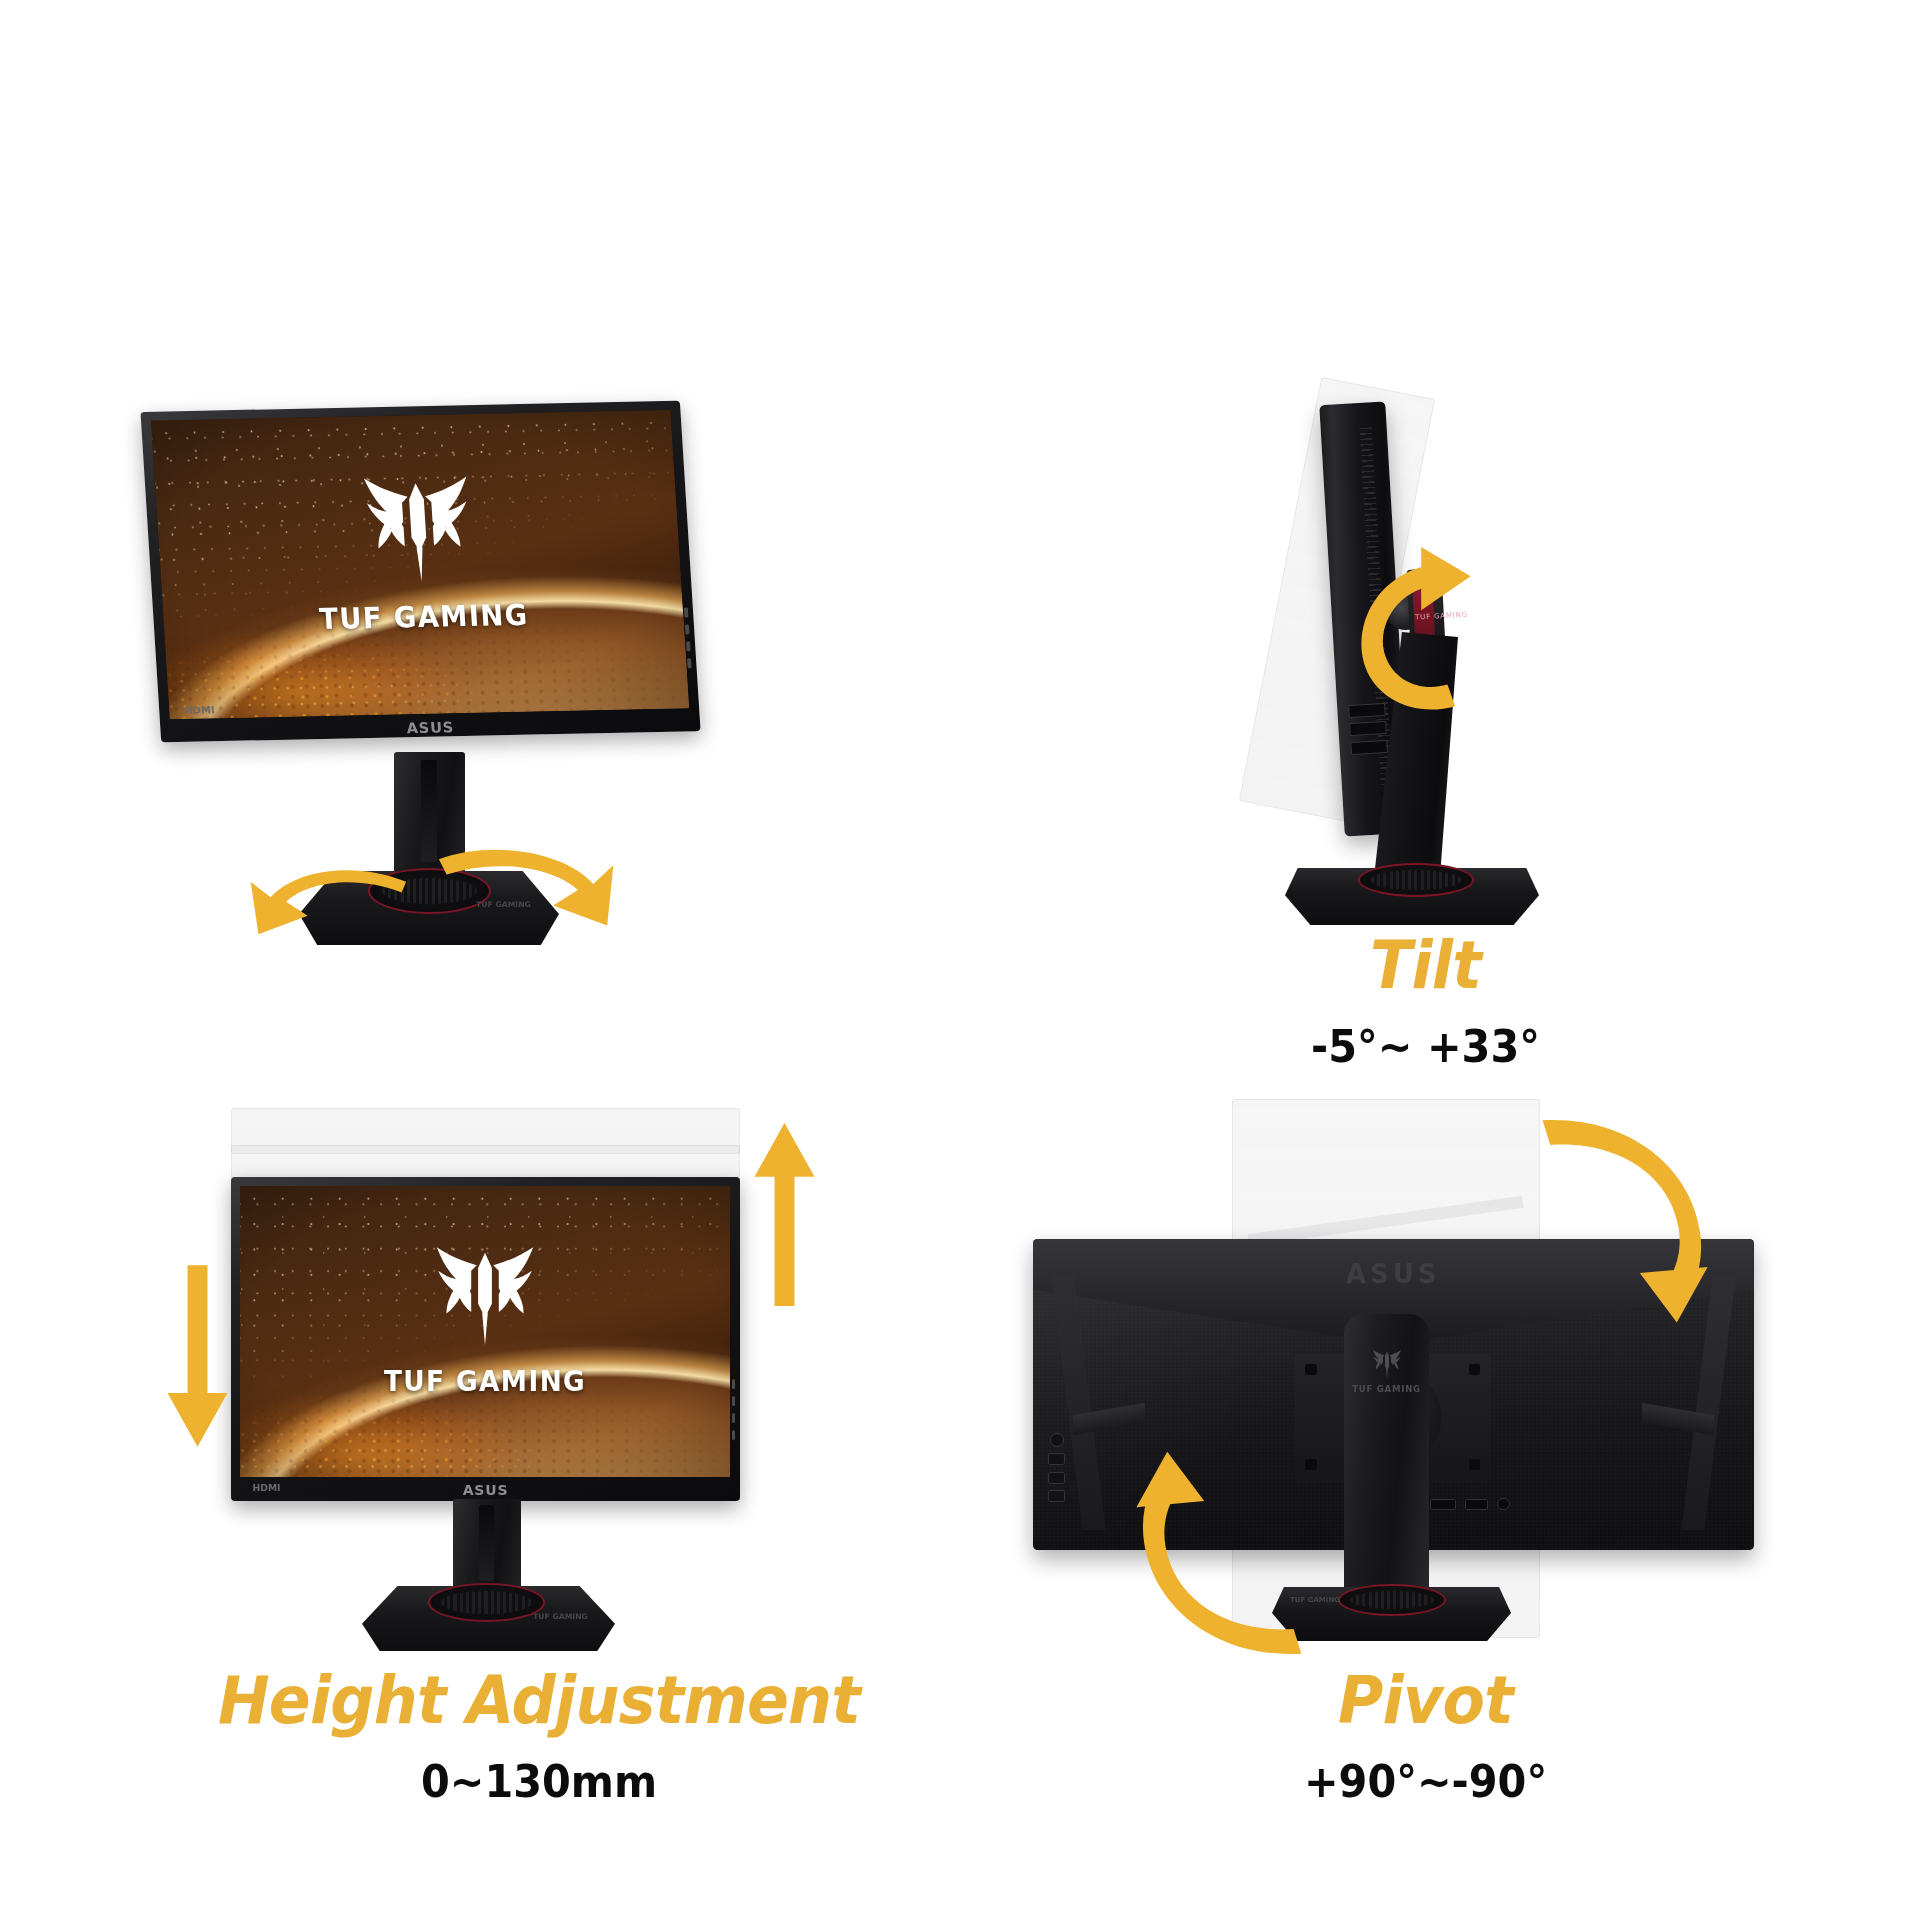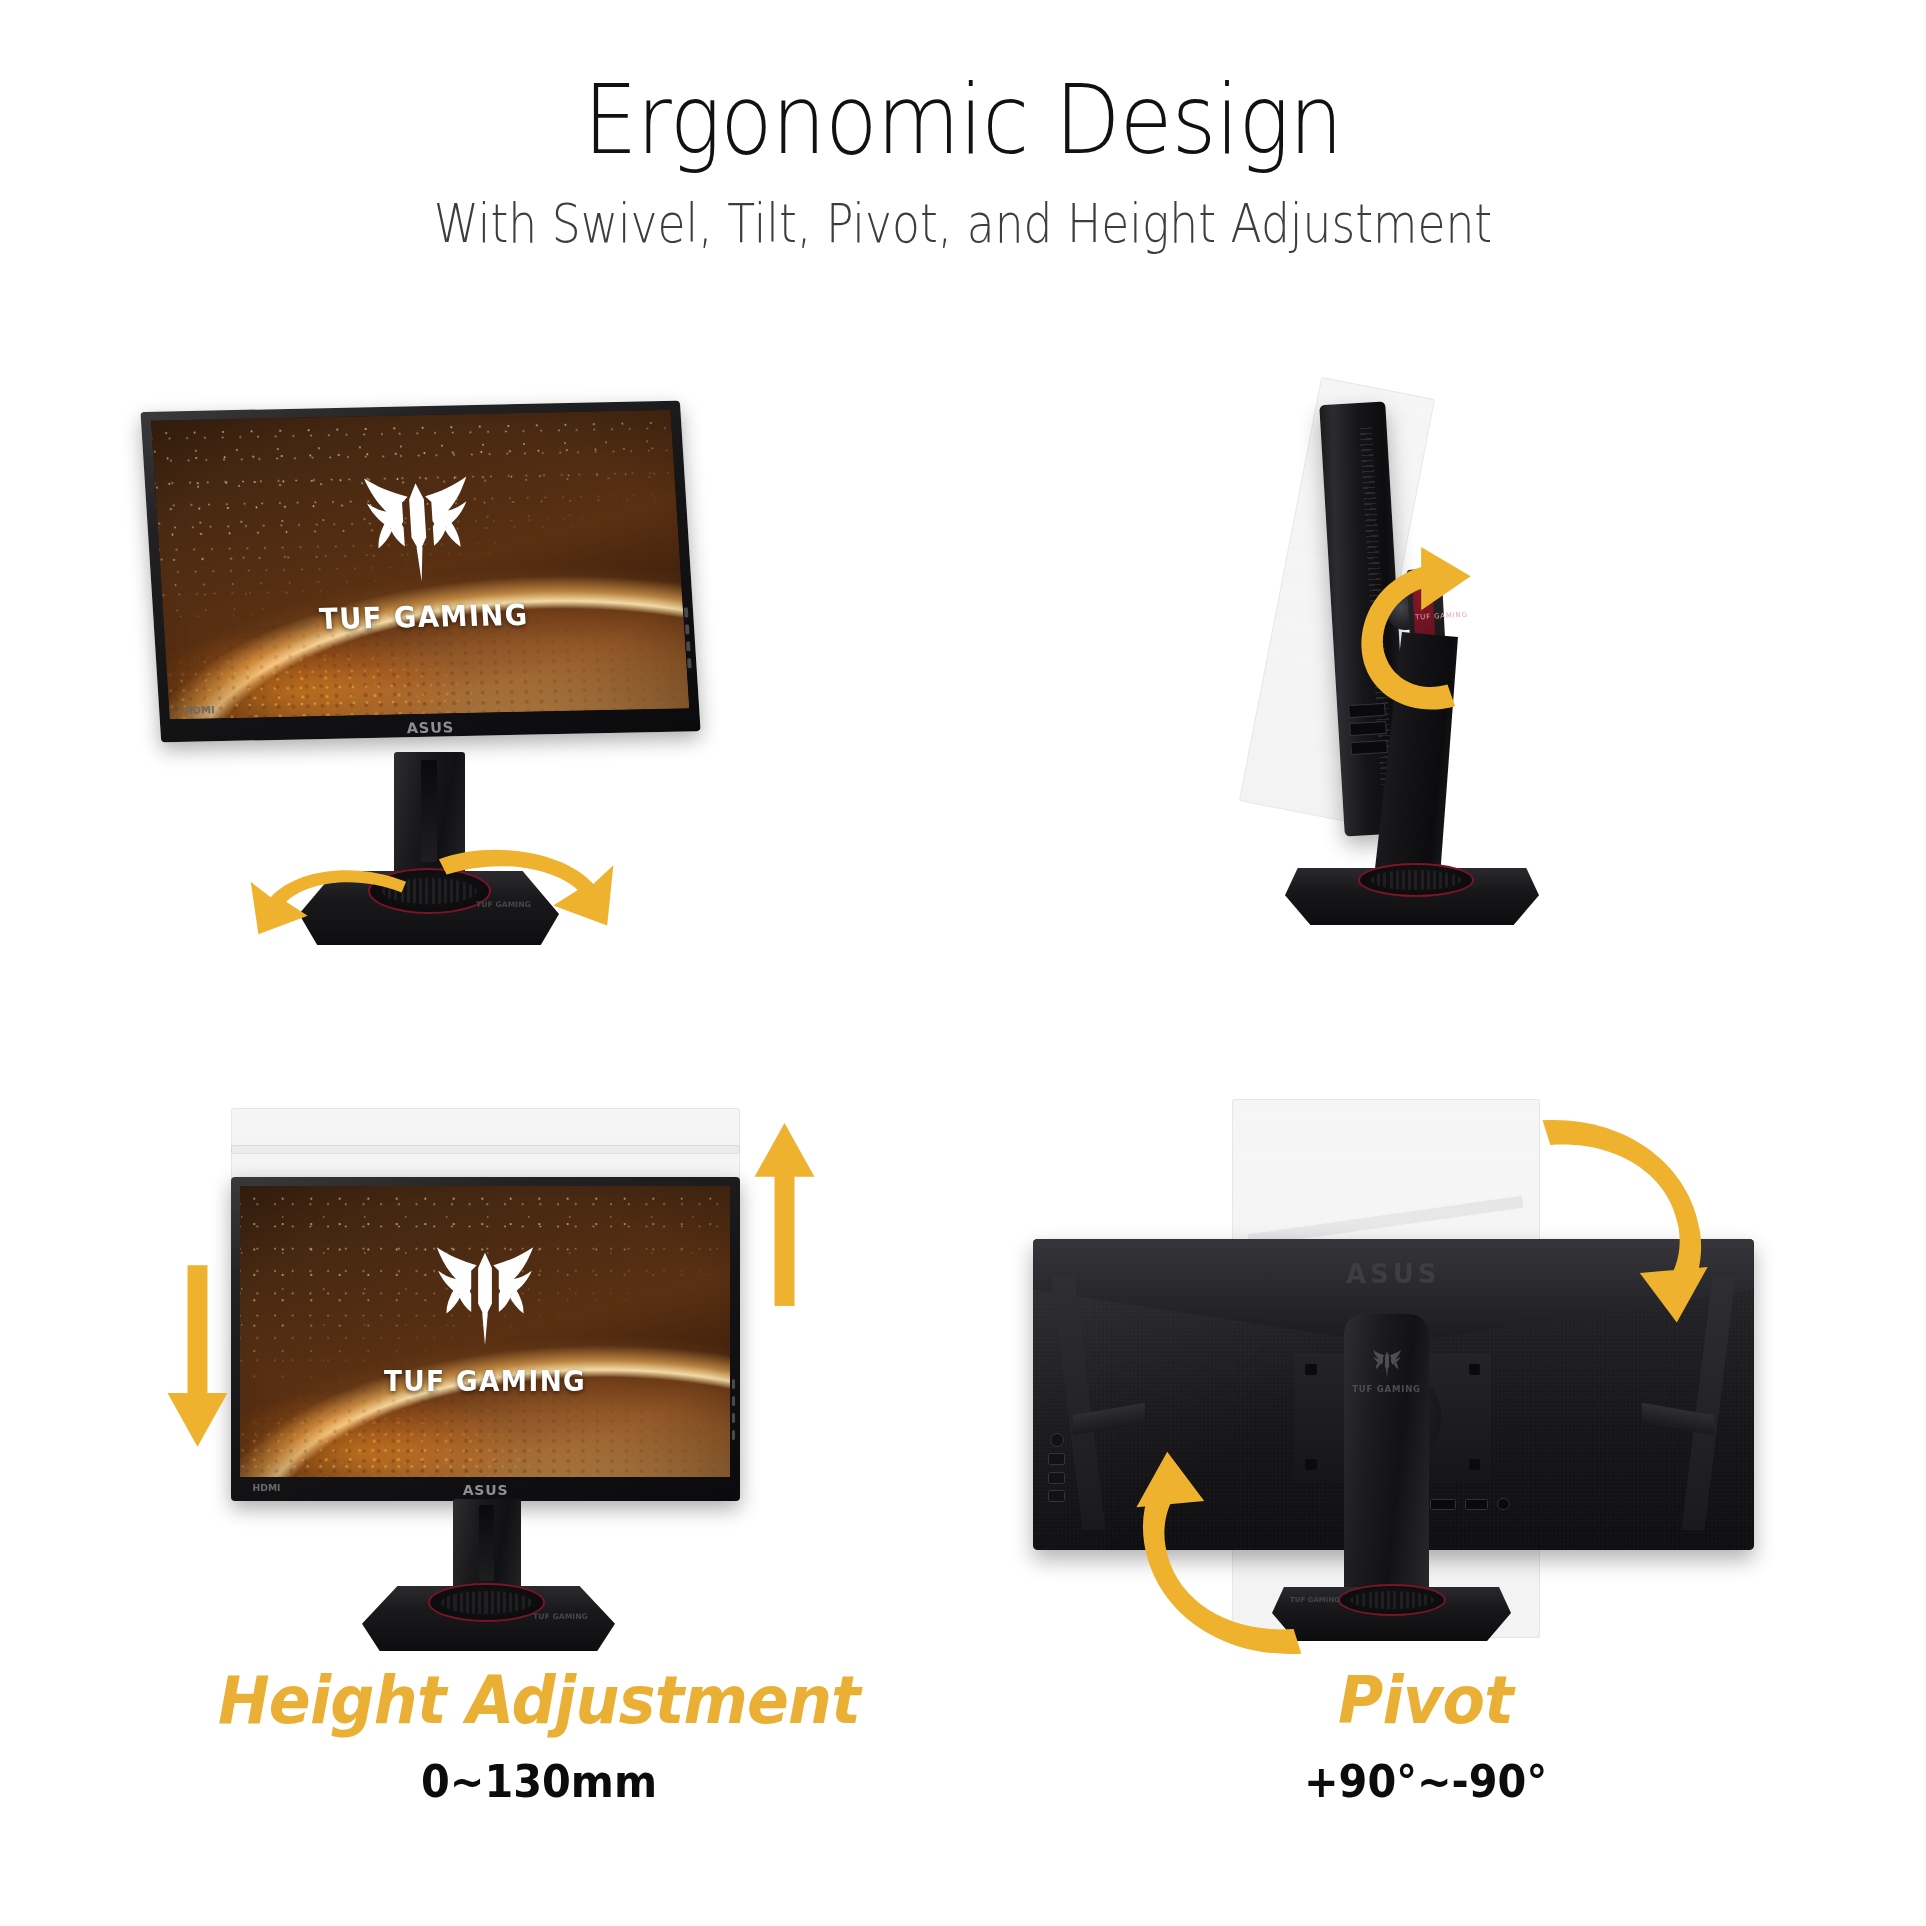--- a/index.html
+++ b/index.html
@@ -335,24 +335,20 @@
     position:absolute; display:flex; flex-direction:column; gap:6.2px; align-items:center;
   }
   .rear-osd i { display:block; width:17px; height:12.3px; background:#121216; border:0.8px solid #34343a; border-radius:2.3px; }
   .rear-osd i.round { width:14px; height:14px; border-radius:50%; }
 </style>
 </head>
 <body>
 
 <div id="page">
 
-  <div id="header">
-    <div id="page-title">Ergonomic Design</div>
-    <div id="page-subtitle">With Swivel, Tilt, Pivot, and Height Adjustment</div>
-  </div>
 
   <div class="panel" id="panel-swivel">
     <div class="stage">
 
       <div class="mon-front" style="left:60px; top:4.6px; width:539px; height:362px; transform:rotate(-3.6deg) skewY(2.4deg);">
 
         <div class="bezel" style="left:0; top:0; width:539px; height:331px;"></div>
 
         <div class="screen" style="left:10px; top:9.2px; width:519px; height:299px;">
           <div class="wall"></div>
@@ -436,20 +432,24 @@
 
       <div class="base-side" style="left:260px; top:467px; width:254px; height:57px;"></div>
       <div class="base-ring" style="left:333px; top:462px; width:116px; height:34px;"></div>
 
       <svg class="arrow-svg" style="left:322px; top:146px; width:170px; height:170px;" viewBox="0 0 220 220">
         <path d="M96 26 C36 44 6 104 24 156 C40 200 92 220 140 206 L130 178 C96 188 62 174 50 142 C38 108 58 68 96 54 L96 82 L160 38 L96 0 Z"></path>
       </svg>
 
     </div>
 
+    <div class="caption">
+      <div class="caption-title">Tilt</div>
+      <div class="caption-value">-5°~ +33°</div>
+    </div>
   </div>
 
   <div class="panel" id="panel-height">
     <div class="stage">
 
       <div class="ghost" style="position:absolute; left:139px; top:14px; width:509px; height:46px;">
         <div class="ghost-slab" style="left:0; top:0; width:509px; height:46px;"></div>
       </div>
       <div class="ghost" style="position:absolute; left:139px; top:51px; width:509px; height:43px;">
         <div class="ghost-slab" style="left:0; top:0; width:509px; height:43px;"></div>

